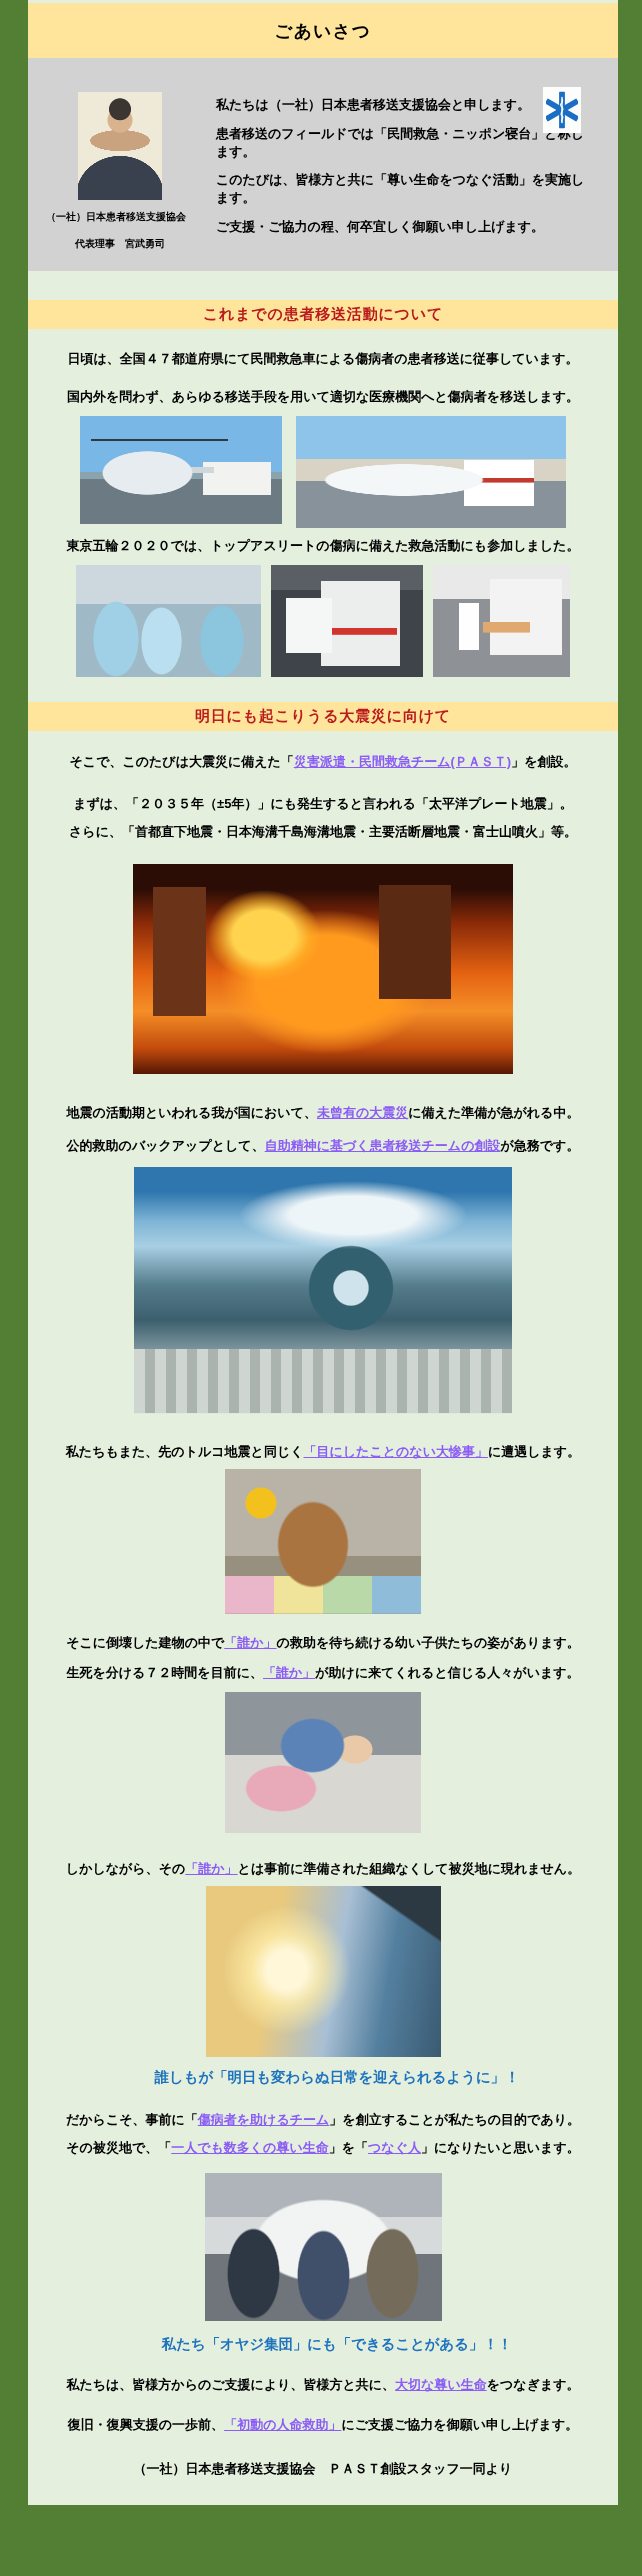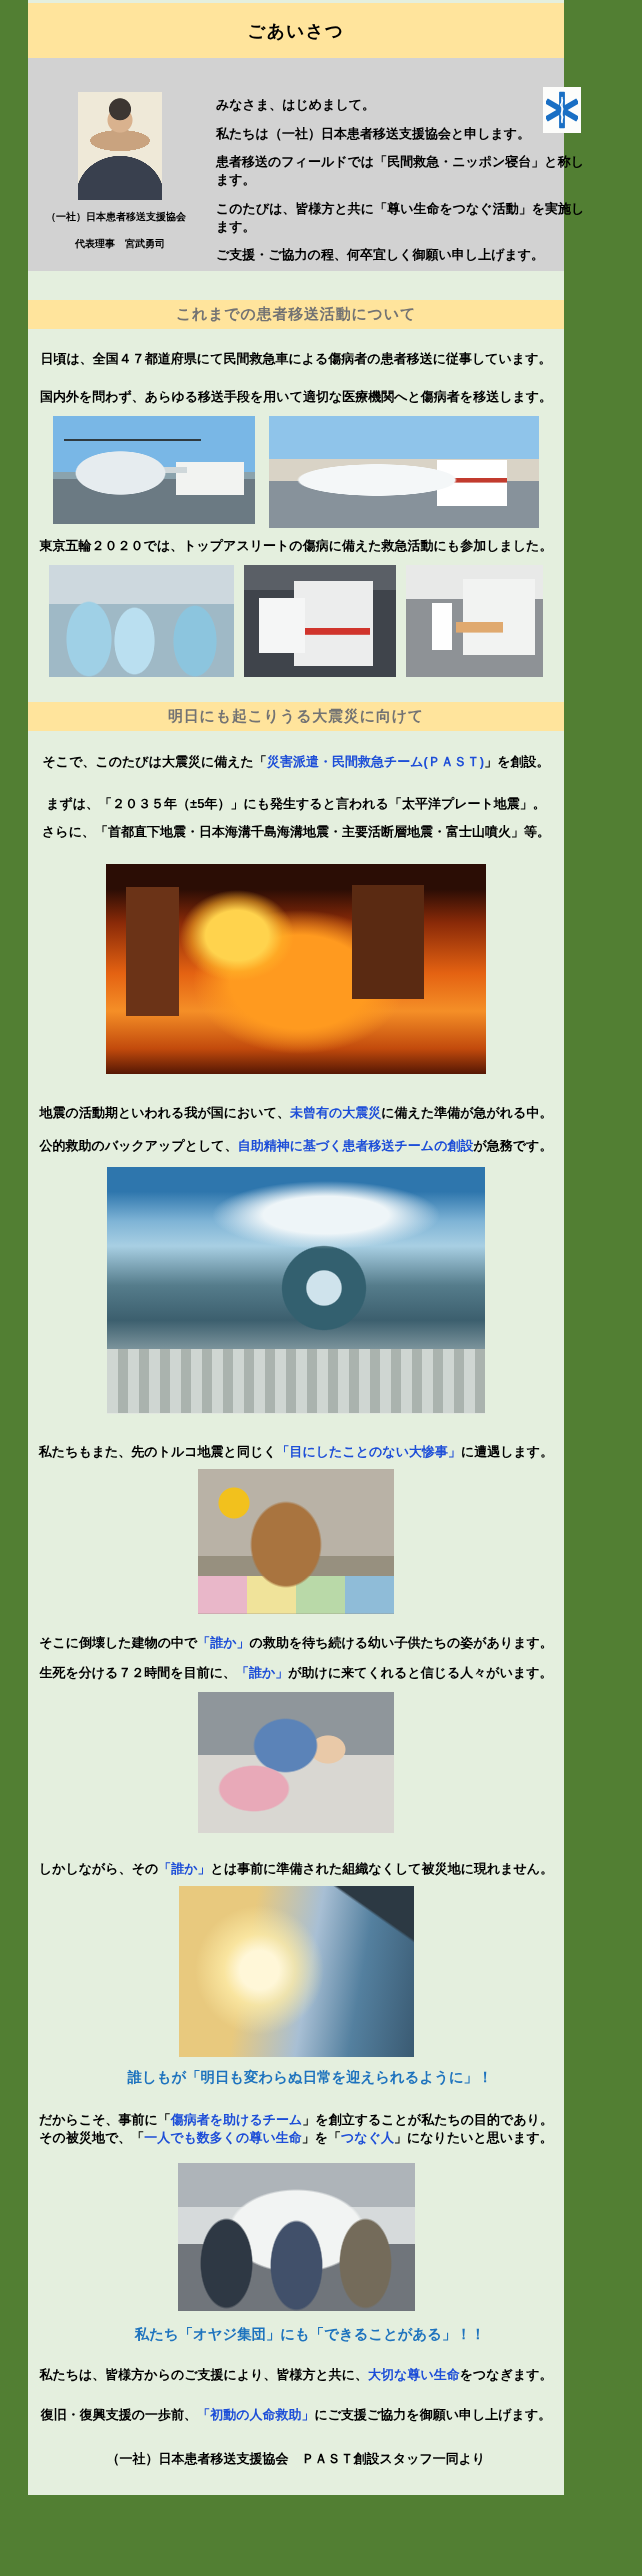--- a/index.html
+++ b/index.html
@@ -3,39 +3,39 @@
 <meta charset="utf-8">
 <style>
   html,body{margin:0;padding:0;}
   body{
     width:643px;height:2576px;
     background:#527f33;
     font-family:"Liberation Sans","DejaVu Sans",sans-serif;
     font-weight:bold;color:#000;
   }
   .content{
-    width:536px;margin-left:28px;background:#e4efde;
+    width:590px;margin-left:28px;background:#e4efde;
     padding-top:3px;padding-bottom:26.6px;box-sizing:border-box;
   }
   .bar{background:#ffe49c;display:flex;align-items:center;justify-content:center;text-align:center;}
   .bar-lg{height:55px;font-size:17.5px;letter-spacing:1.5px;color:#000;}
   .bar-sm{height:29px;font-size:15px;letter-spacing:0.8px;}
-  .bar-sm span{color:#737373;font-family:Liberation Serif, serif;}
+  .bar-sm span{color:#b91c1c;font-family:Liberation Serif, serif;}
   .greeting{height:213px;background:#d2d2d2;position:relative;}
   .greet-text{position:absolute;left:188px;top:38px;width:380px;text-align:left;}
   .greet-text p{margin:0 0 10.6px;font-size:13px;line-height:18px;}
   .cap{position:absolute;font-size:10px;}
   .cap1{left:18px;top:152px;}
   .cap2{left:47px;top:179px;}
   .star{position:absolute;left:515px;top:29px;width:38px;height:46px;background:#fdfdfb;
         display:flex;align-items:center;justify-content:center;}
   .t{font-size:13px;line-height:18px;text-align:center;margin:0;}
   .blue-t{font-size:14.4px;}
   .c-k{color:#000;}
-  .c-r{color:#1d4ed8;}
+  .c-r{color:#8b5cf6;text-decoration:underline;}
   .c-b{color:#1e73be;padding-left:28px;}
   .row{display:flex;justify-content:center;align-items:flex-start;}
   .ph{background-color:#9aa0a0;background-repeat:no-repeat;display:block;}
   .ph-portrait{position:absolute;left:50px;top:34px;width:84px;height:108px;
     background-image:
       radial-gradient(circle at 50% 16%, #3c3632 0 10.6px, rgba(0,0,0,0) 11.4px),
       radial-gradient(circle at 50% 26%, #d9b28e 0 12px, rgba(0,0,0,0) 13px),
       radial-gradient(ellipse 30px 10.6px at 50% 45%, #c9a37f 0 99%, rgba(0,0,0,0) 100%),
       radial-gradient(ellipse 44px 40px at 50% 96%, #39404e 0 99%, rgba(0,0,0,0) 100%),
       linear-gradient(180deg,#efe9d8 0 100%);}
@@ -139,21 +139,20 @@
 
   <div class="bar bar-lg">
     <span>ごあいさつ</span>
   </div>
 
   <div class="greeting">
     <div class="ph ph-portrait"></div>
     <div class="cap cap1">（一社）日本患者移送支援協会</div>
     <div class="cap cap2">代表理事　宮武勇司</div>
     <div class="greet-text">
-      <p>みなさま、はじめまして。</p>
       <p>私たちは（一社）日本患者移送支援協会と申します。</p>
       <p>患者移送のフィールドでは「民間救急・ニッポン寝台」と称します。</p>
       <p>このたびは、皆様方と共に「尊い生命をつなぐ活動」を実施します。</p>
       <p>ご支援・ご協力の程、何卒宜しく御願い申し上げます。</p>
     </div>
     <div class="star">
       <svg viewBox="0 0 44 52" width="32" height="38" aria-hidden="true">
         <g fill="#1a6fc4">
           <rect x="18" y="1" width="8" height="50" rx="1"></rect>
           <rect x="18" y="1" width="8" height="50" rx="1" transform="rotate(60 22 26)"></rect>
@@ -209,21 +208,21 @@
 
   <div class="ph ph-child" style="margin:10px auto 0"></div>
 
   <p class="t" style="margin-top:26.6px"><span class="c-k">しかしながら、その</span><span class="c-r">「誰か」</span><span class="c-k">とは事前に準備された組織なくして被災地に現れません。</span></p>
 
   <div class="ph ph-sunset" style="margin:8.4px auto 0"></div>
 
   <p class="t blue-t" style="margin-top:11.4px"><span class="c-b">誰しもが「明日も変わらぬ日常を迎えられるように」！</span></p>
 
   <p class="t" style="margin-top:25px"><span class="c-k">だからこそ、事前に「</span><span class="c-r">傷病者を助けるチーム</span><span class="c-k">」を創立することが私たちの目的であり。</span></p>
-  <p class="t" style=""><span class="c-k">その被災地で、「</span><span class="c-r">一人でも数多くの尊い生命</span><span class="c-k">」を「</span><span class="c-r">つなぐ人</span><span class="c-k">」になりたいと思います。</span></p>
+  <p class="t" style="margin-top:10px"><span class="c-k">その被災地で、「</span><span class="c-r">一人でも数多くの尊い生命</span><span class="c-k">」を「</span><span class="c-r">つなぐ人</span><span class="c-k">」になりたいと思います。</span></p>
 
   <div class="ph ph-group" style="margin:16px auto 0"></div>
 
   <p class="t blue-t" style="margin-top:13.7px"><span class="c-b">私たち「オヤジ集団」にも「できることがある」！！</span></p>
 
   <p class="t" style="margin-top:23px"><span class="c-k">私たちは、皆様方からのご支援により、皆様方と共に、</span><span class="c-r">大切な尊い生命</span><span class="c-k">をつなぎます。</span></p>
   <p class="t" style="margin-top:22px"><span class="c-k">復旧・復興支援の一歩前、</span><span class="c-r">「初動の人命救助」</span><span class="c-k">にご支援ご協力を御願い申し上げます。</span></p>
 
   <p class="t" style="margin-top:26px">（一社）日本患者移送支援協会　ＰＡＳＴ創設スタッフ一同より</p>
 

